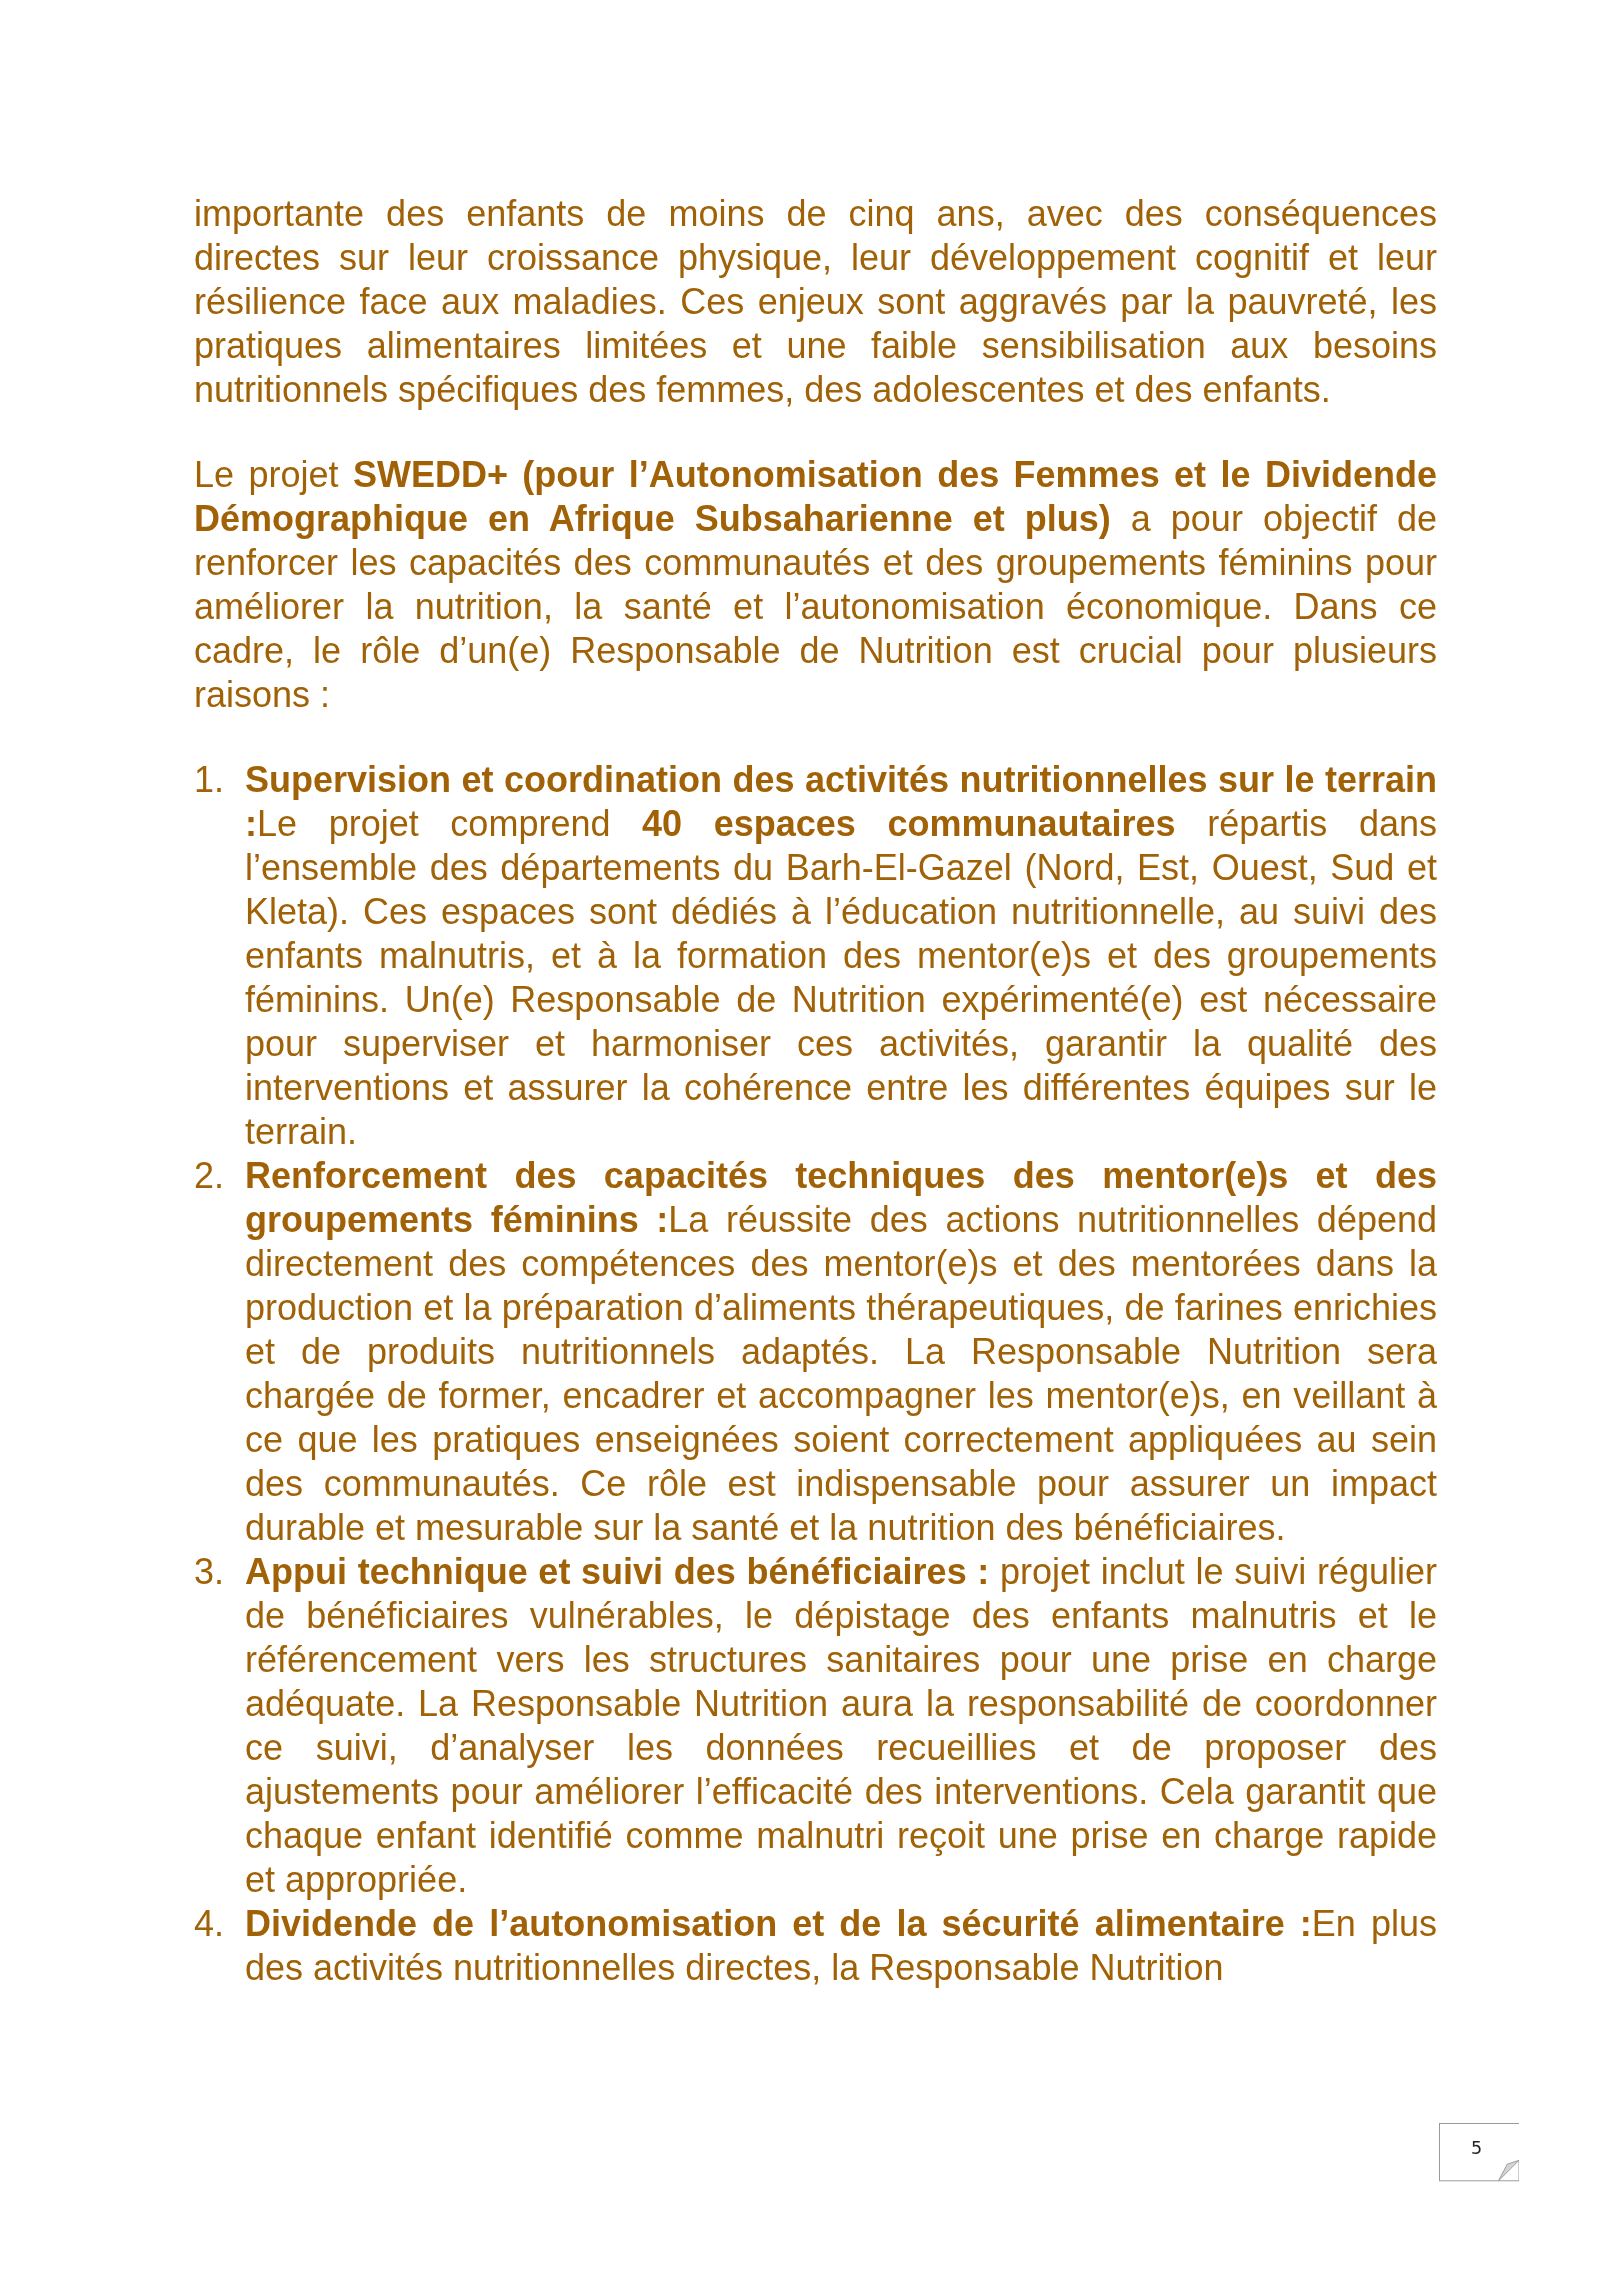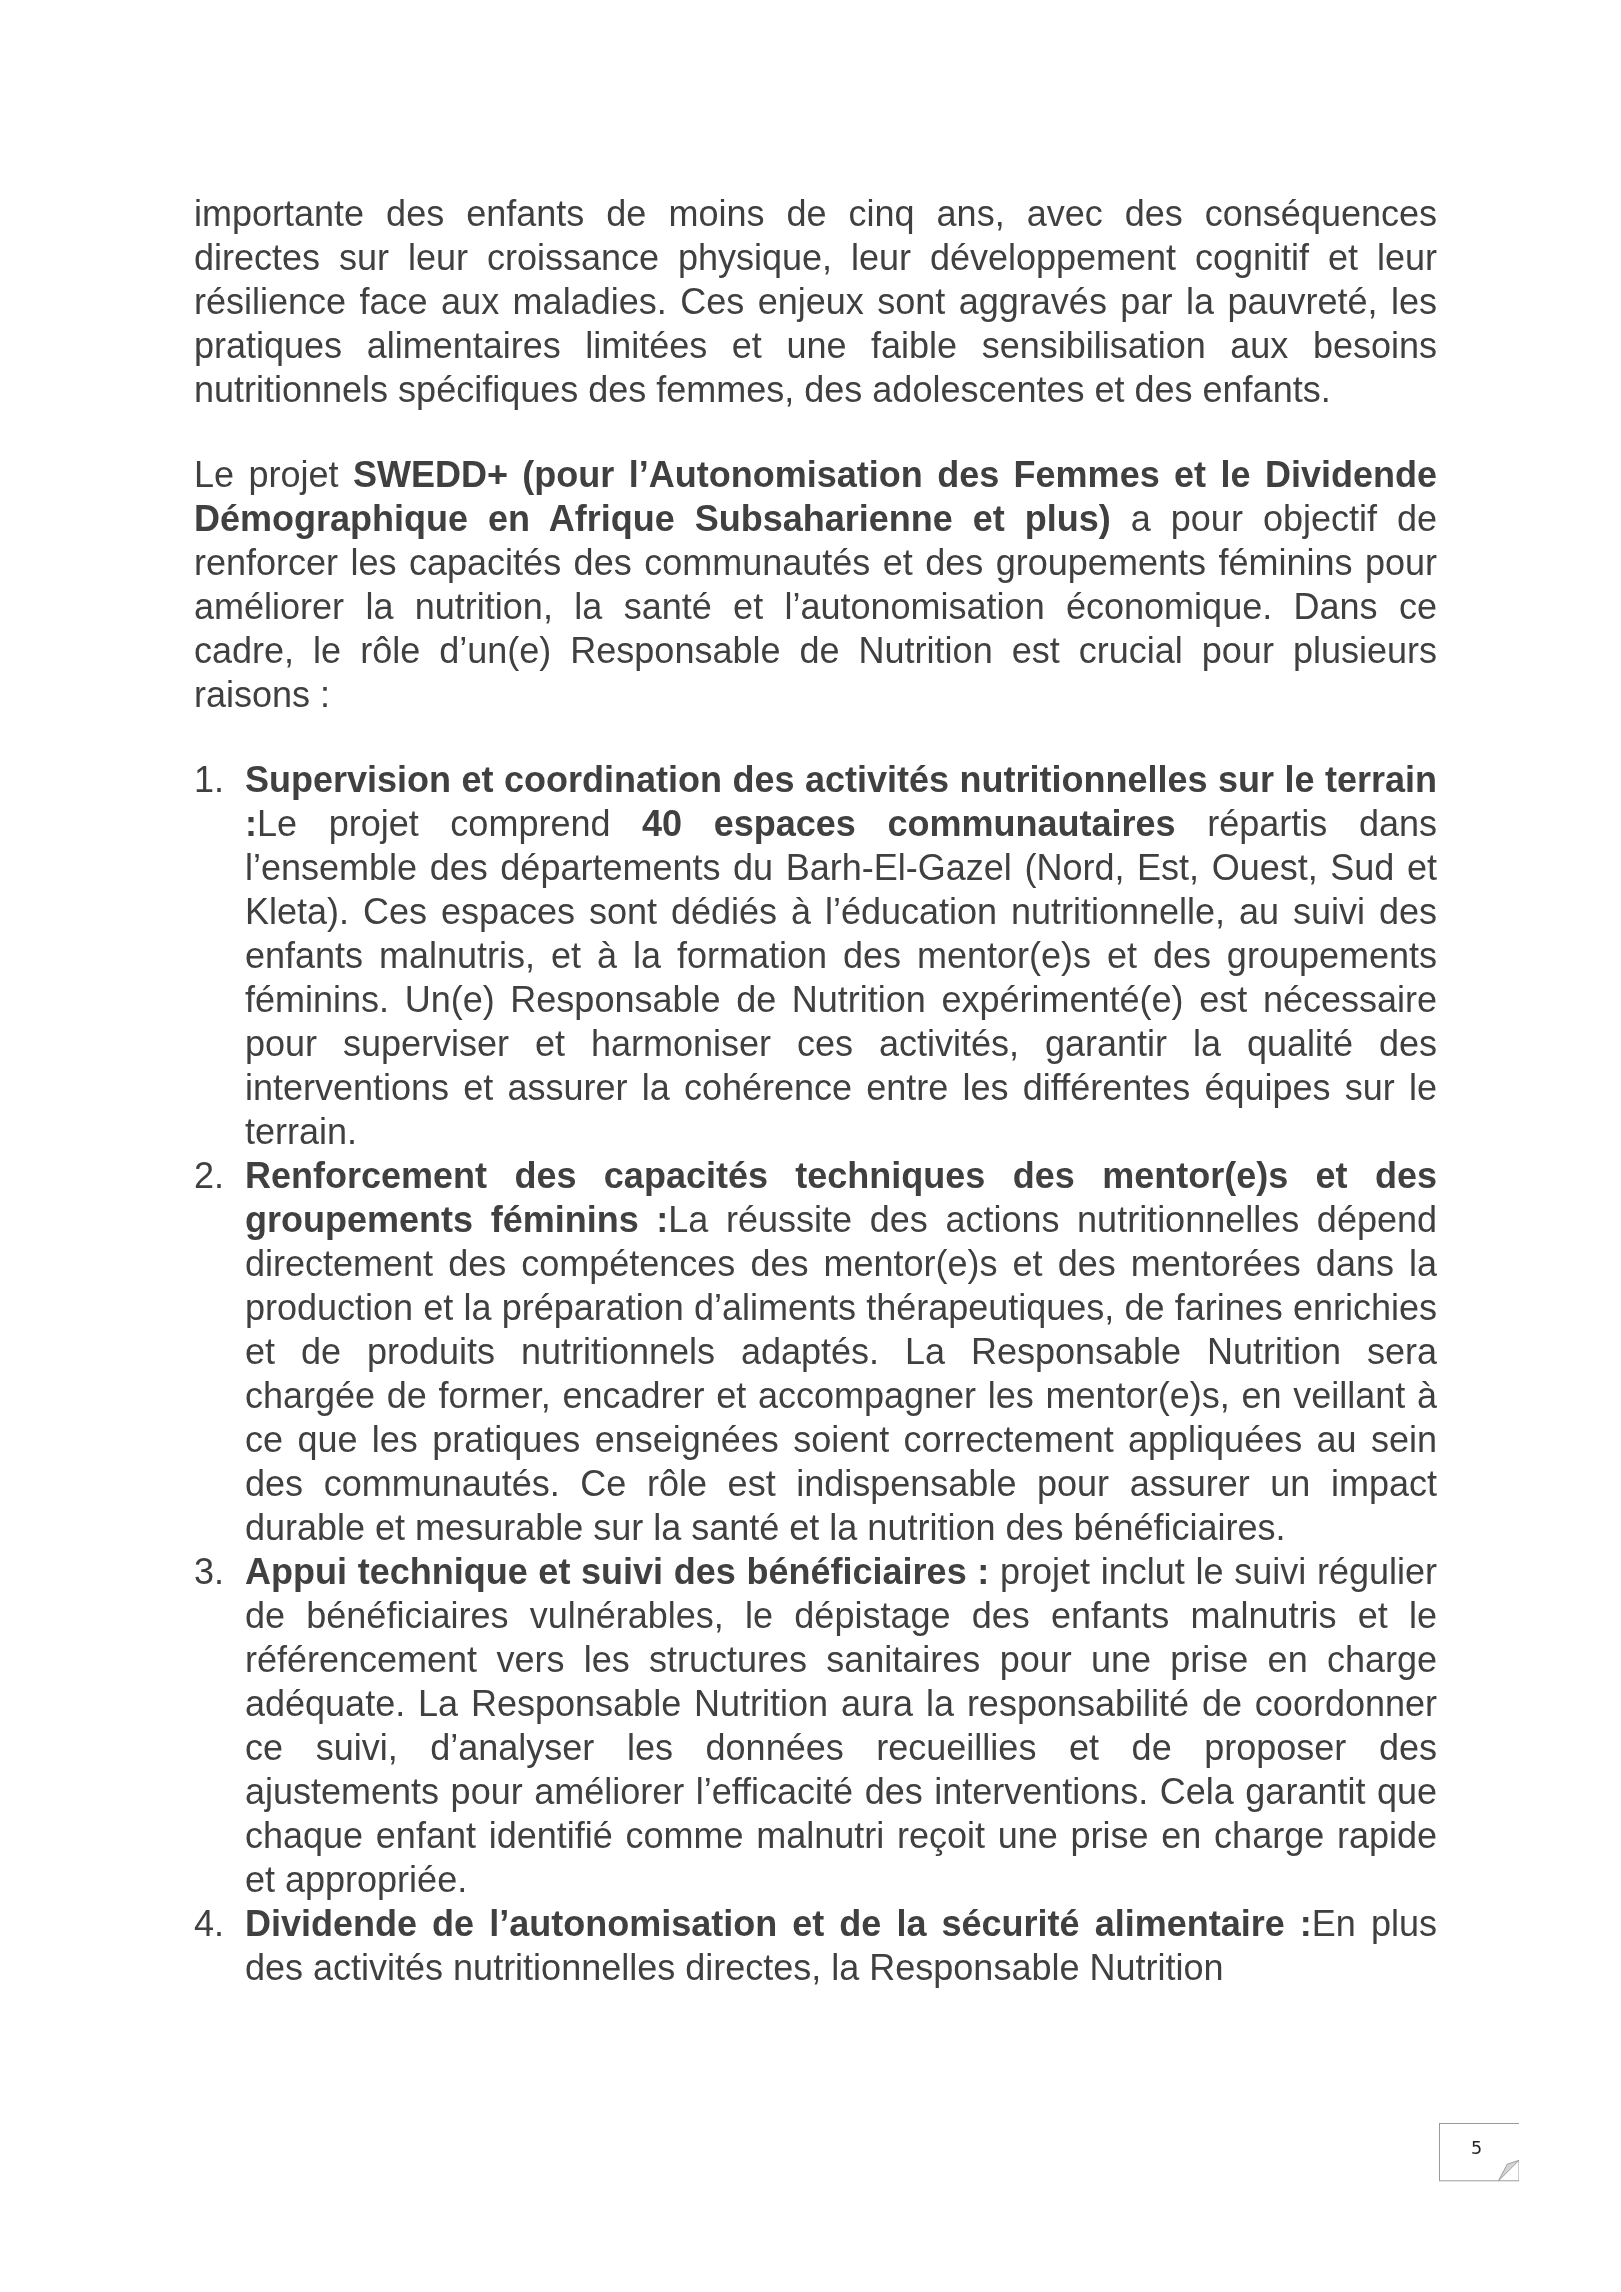--- a/index.html
+++ b/index.html
@@ -1,20 +1,20 @@
 <!DOCTYPE html>
 <html><head>
 <meta charset="utf-8">
 <style>
   html, body { margin: 0; padding: 0; background: #ffffff; }
   body { width: 1621px; height: 2293px; position: relative; overflow: hidden; }
   .page {
     position: absolute; left: 194px; top: 192px; width: 1243px;
     font-family: "Liberation Sans", sans-serif; font-size: 36px; line-height: 44px;
-    color: #404040; text-align: justify;
+    color: #a16207; text-align: justify;
   }
   p { margin: 0 0 41px 0; }
   b { font-weight: bold; }
   ol { margin: 0; padding: 0; list-style: none; }
   ol li { position: relative; padding-left: 51px; margin: 0; }
   ol li .num { position: absolute; left: 0; top: 0; }
   .pagebox {
     position: absolute; left: 1439px; top: 2123px; width: 79px; height: 57px;
     border: 1px solid #9a9a9a; border-right: none; border-bottom: none; background: #fff;
   }

